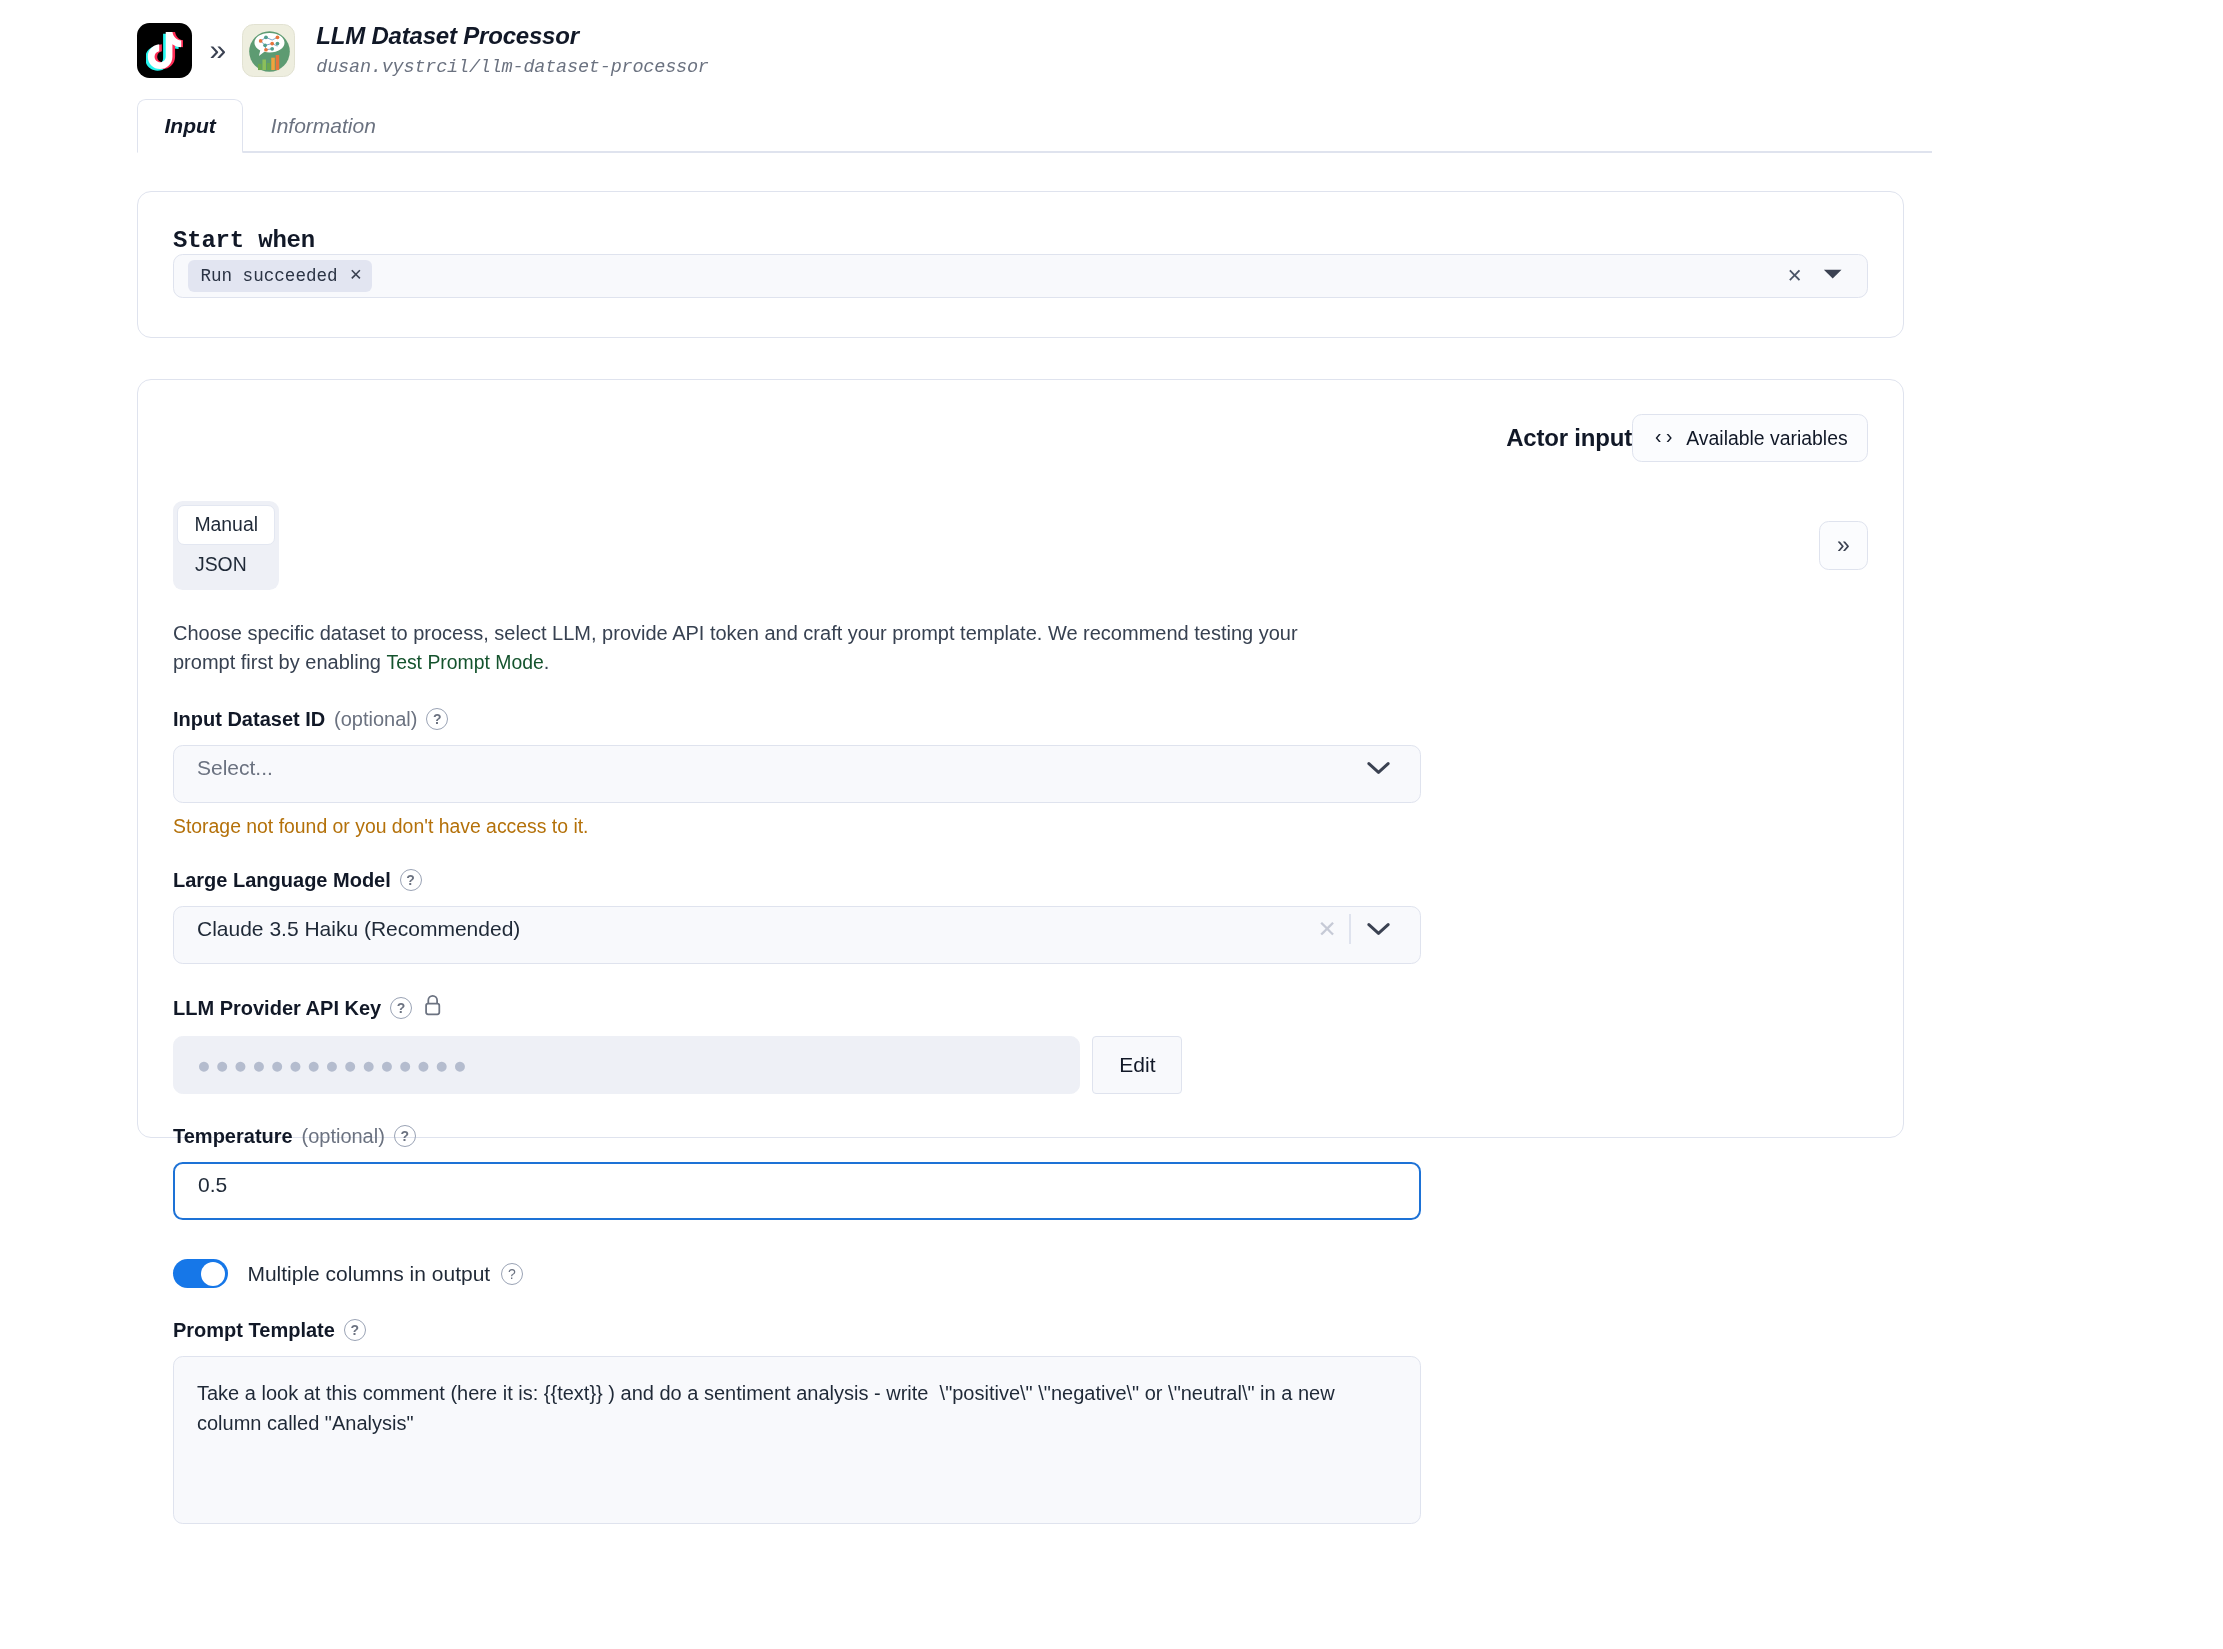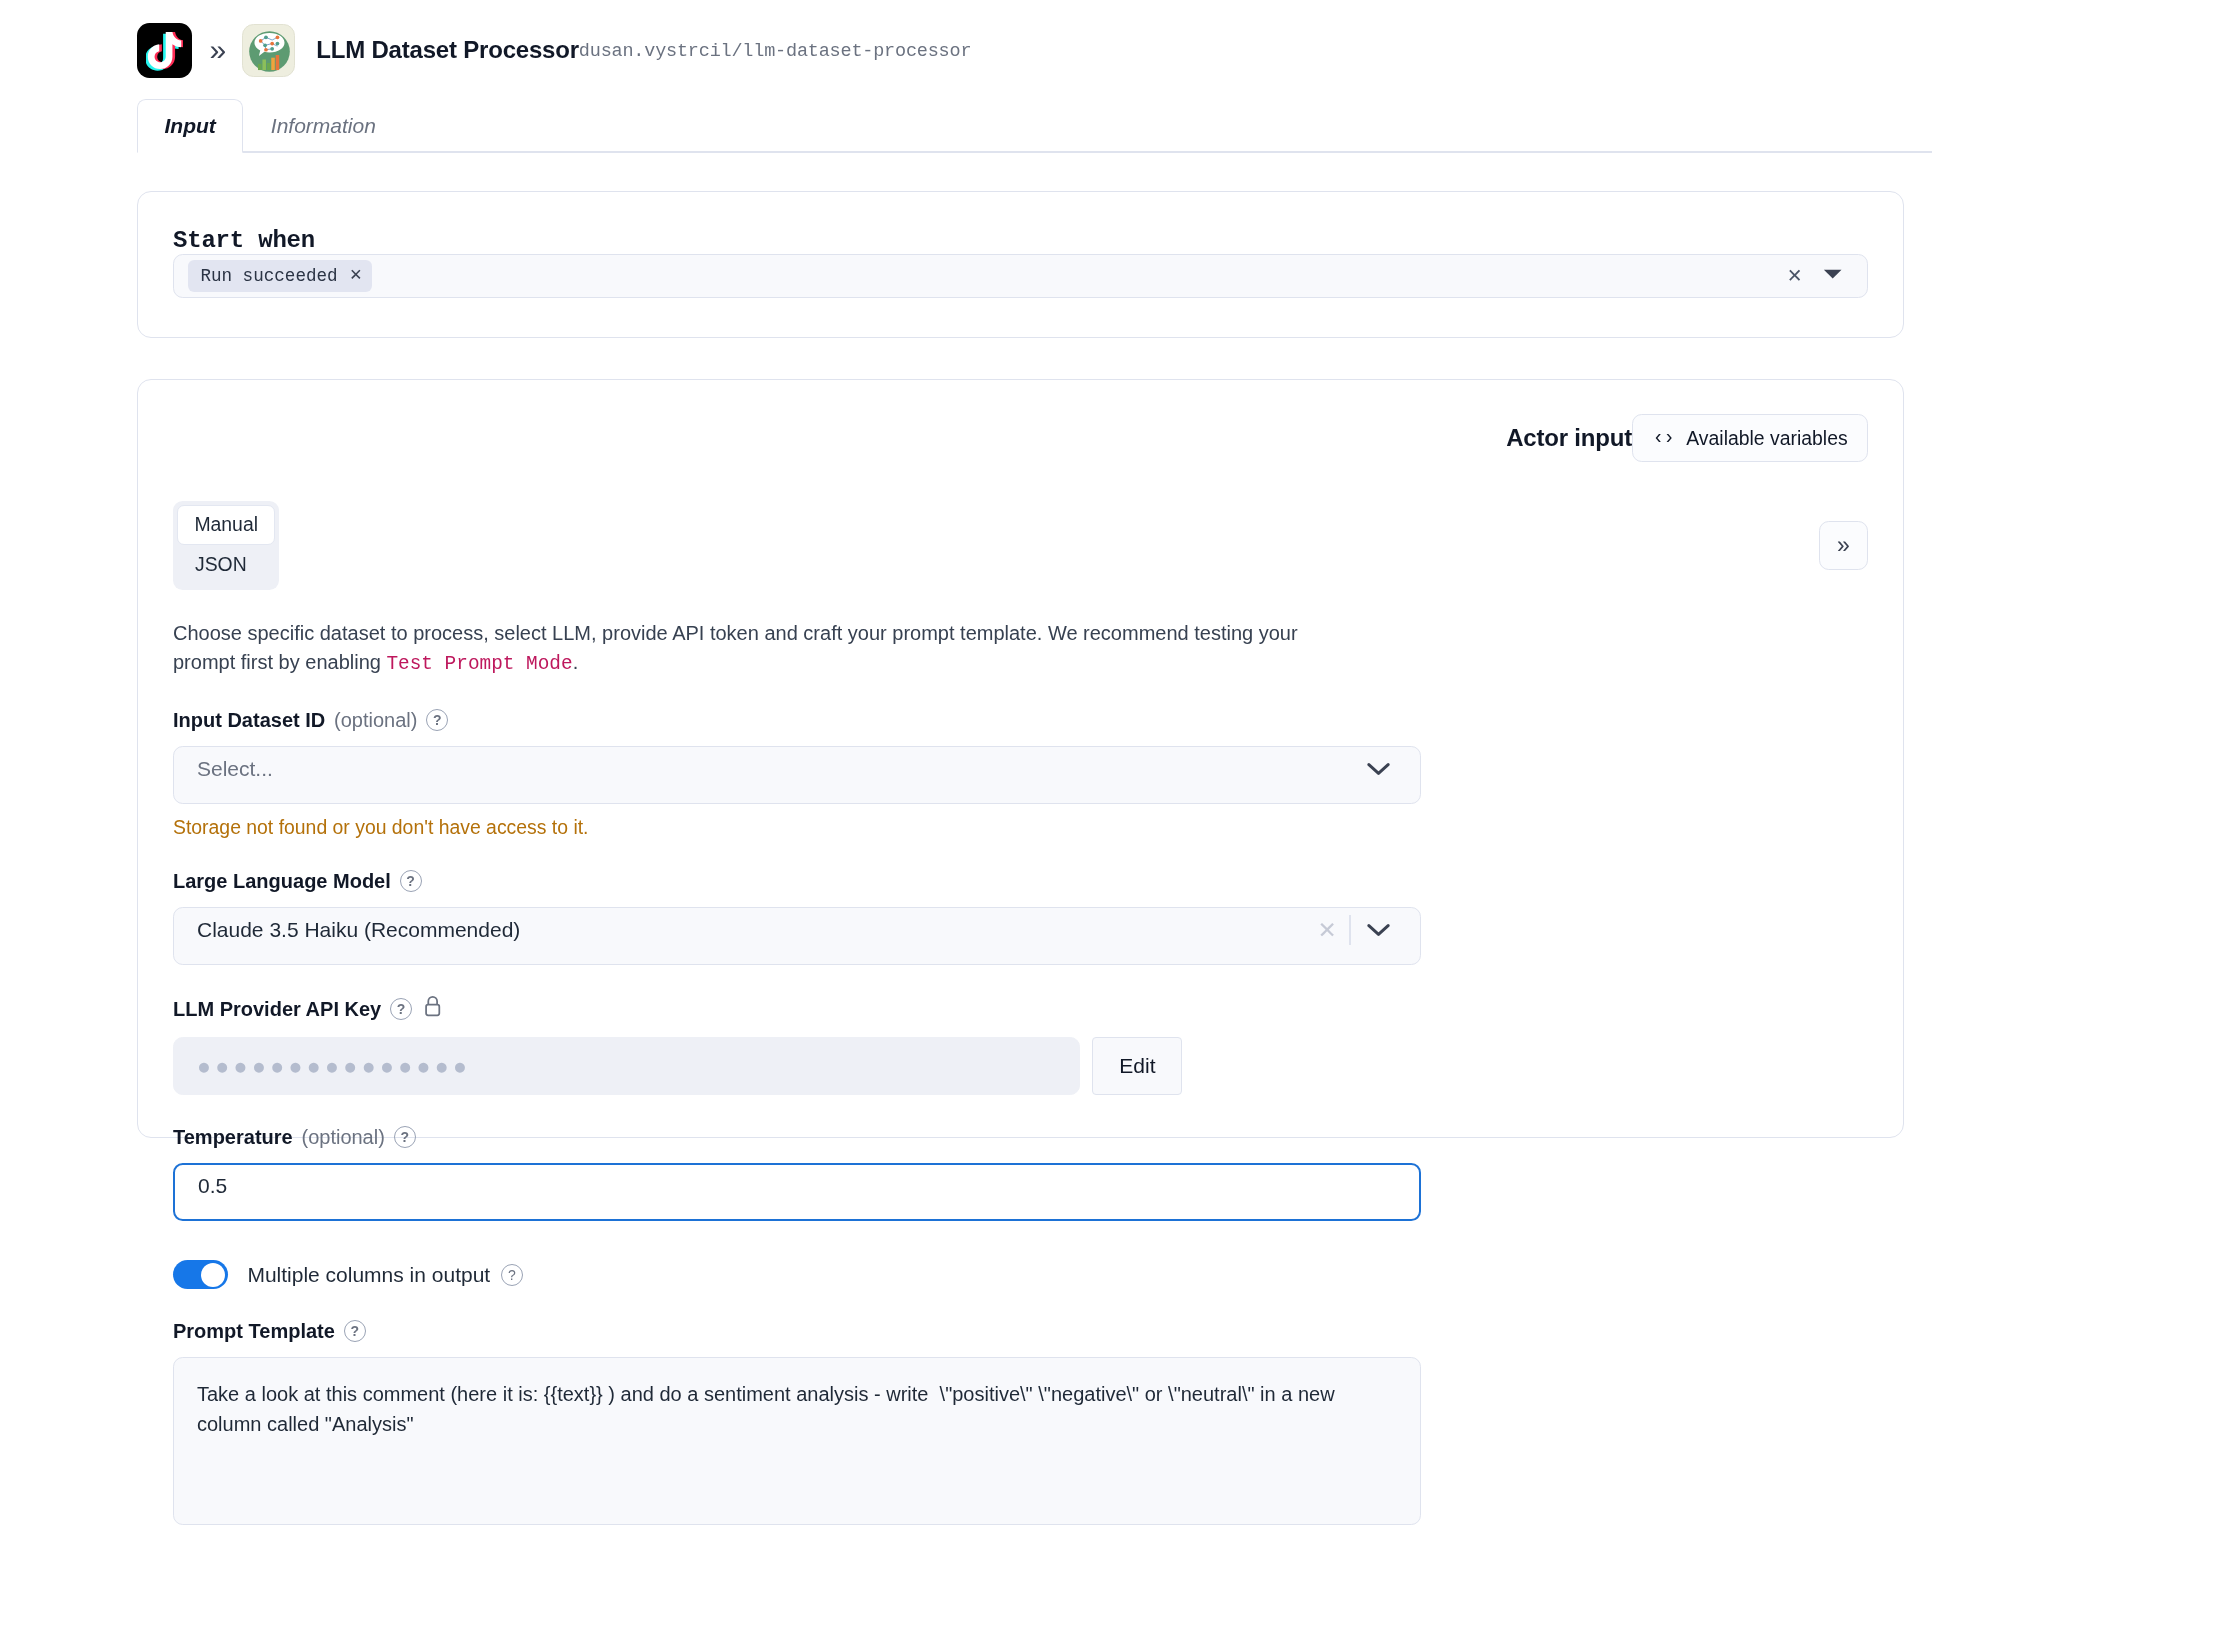--- a/index.html
+++ b/index.html
@@ -38,21 +38,21 @@
   }
   .actor-icon {
     width: 53px; height: 53px;
     border-radius: 11.5px;
     background: #eeeedf;
     border: 0.9px solid #e2e2d2;
     position: relative;
     overflow: hidden;
     flex: 0 0 auto;
   }
-  .title-block { margin-left: 21px; display: flex; flex-direction: row; justify-content: center; }
+  .title-block { margin-left: 21px; display: flex; flex-direction: column; justify-content: center; font-style: italic; }
   .actor-title {
     font-size: 24px;
     font-weight: 700;
     color: #111827;
     letter-spacing: -0.2px;
     line-height: 1.2;
   }
   .actor-slug {
     font-family: "Liberation Mono", monospace;
     font-size: 18.5px;
@@ -191,23 +191,23 @@
   }
 
   .desc {
     margin-top: 29px;
     font-size: 20px;
     line-height: 1.45;
     color: #374151;
     max-width: 1138px;
   }
   .desc code {
-    font-family: Liberation Mono, monospace;
+    font-family: Liberation Sans, sans-serif;
     font-size: 19.4px;
-    color: #be185d;
+    color: #14532d;
   }
 
   
   .field { margin-top: 30px; width: 1248px; }
   .flabel {
     font-size: 20px;
     font-weight: 700;
     color: #111827;
     display: flex;
     align-items: center;

